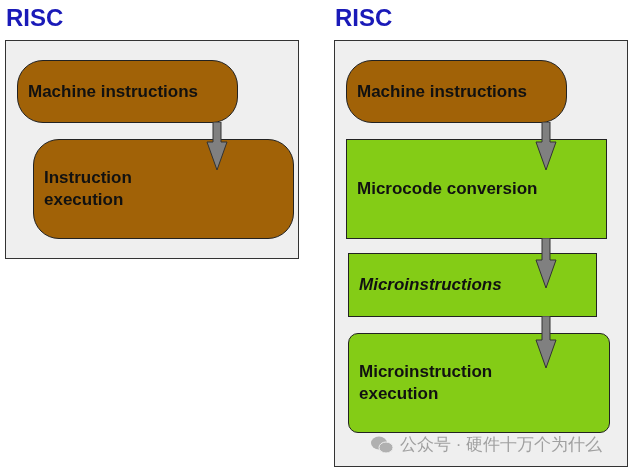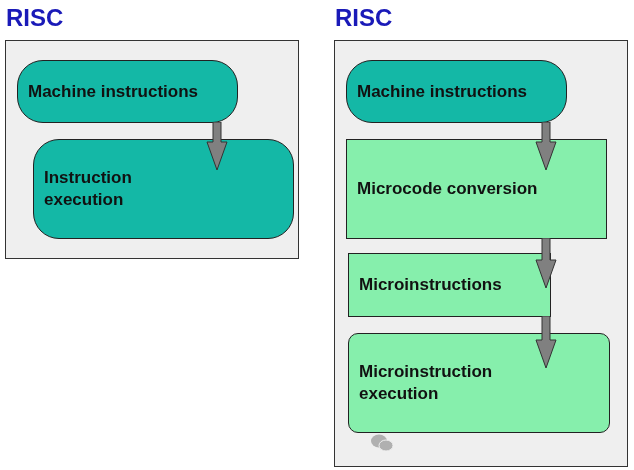--- a/index.html
+++ b/index.html
@@ -2,22 +2,22 @@
 <html><head>
 <meta charset="utf-8">
 <style>
   html, body { margin:0; padding:0; }
   body { width:634px; height:470px; background:#ffffff; position:relative; overflow:hidden;
          font-family:"Liberation Sans", sans-serif; }
   .title { position:absolute; font-weight:bold; font-size:24px; color:#1a1ab8; letter-spacing:0px; }
   .panel { position:absolute; background:#efefef; border:1.5px solid #333; box-sizing:border-box; }
   .box { position:absolute; border:1.5px solid #222; box-sizing:border-box; display:flex; align-items:center;
          padding-left:10px; font-weight:bold; font-size:17px; color:#111; line-height:22px; }
-  .green { background:#14b8a6;border-radius:26px; }
-  .orange { background:#86efac; }
+  .green { background:#a16207;border-radius:26px; }
+  .orange { background:#84cc16; }
   .arrow { position:absolute; }
   .wm { position:absolute; font-size:17px; color:#a0a0a0; display:flex; align-items:center; gap:6px; }
 </style>
 </head>
 <body>
 
 <div class="title" style="left:6px;top:4px;">RISC</div>
 <div class="panel" style="left:5px;top:40px;width:294px;height:219px;"></div>
 <div class="box green" style="left:17px;top:60px;width:221px;height:63px;">
   <span>Machine instructions</span>
@@ -28,21 +28,21 @@
 </div>
 
 <div class="title" style="left:335px;top:4px;">RISC</div>
 <div class="panel" style="left:334px;top:40px;width:294px;height:427px;"></div>
 <div class="box green" style="left:346px;top:60px;width:221px;height:63px;">
   <span>Machine instructions</span>
 </div>
 <div class="box orange" style="left:346px;top:139px;width:261px;height:100px;">
   <span>Microcode conversion</span>
 </div>
-<div class="box orange" style="left:348px;top:253px;width:203px;height:64px;">
+<div class="box orange" style="left:348px;top:253px;width:249px;height:64px;font-style:italic;">
   <span>Microinstructions</span>
 </div>
 <div class="box orange" style="left:348px;top:333px;width:262px;height:100px;border-radius:10px;">
   <span style="white-space:pre-line;">Microinstruction
 execution</span>
 </div>
 
 <svg class="arrow" style="left:205px;top:122px;" width="24" height="50">
   <path d="M8,0 L16,0 L16,20 L22,20 L12,48 L2,20 L8,20 Z" fill="#808080" stroke="#333" stroke-width="1"></path>
 </svg>
@@ -54,13 +54,14 @@
 </svg>
 <svg class="arrow" style="left:534px;top:316px;" width="24" height="54">
   <path d="M8,0 L16,0 L16,24 L22,24 L12,52 L2,24 L8,24 Z" fill="#808080" stroke="#333" stroke-width="1"></path>
 </svg>
 
 <div class="wm" style="left:370px;top:433px;">
   <svg width="24" height="20" viewBox="0 0 24 20">
     <ellipse cx="9" cy="8" rx="8" ry="6.5" fill="#b0b0b0"></ellipse>
     <ellipse cx="16" cy="12.5" rx="7" ry="5.5" fill="#b0b0b0" stroke="#efefef" stroke-width="1"></ellipse>
   </svg>
+  <span>公众号 · 硬件十万个为什么</span>
 </div>
 
 </body></html>

